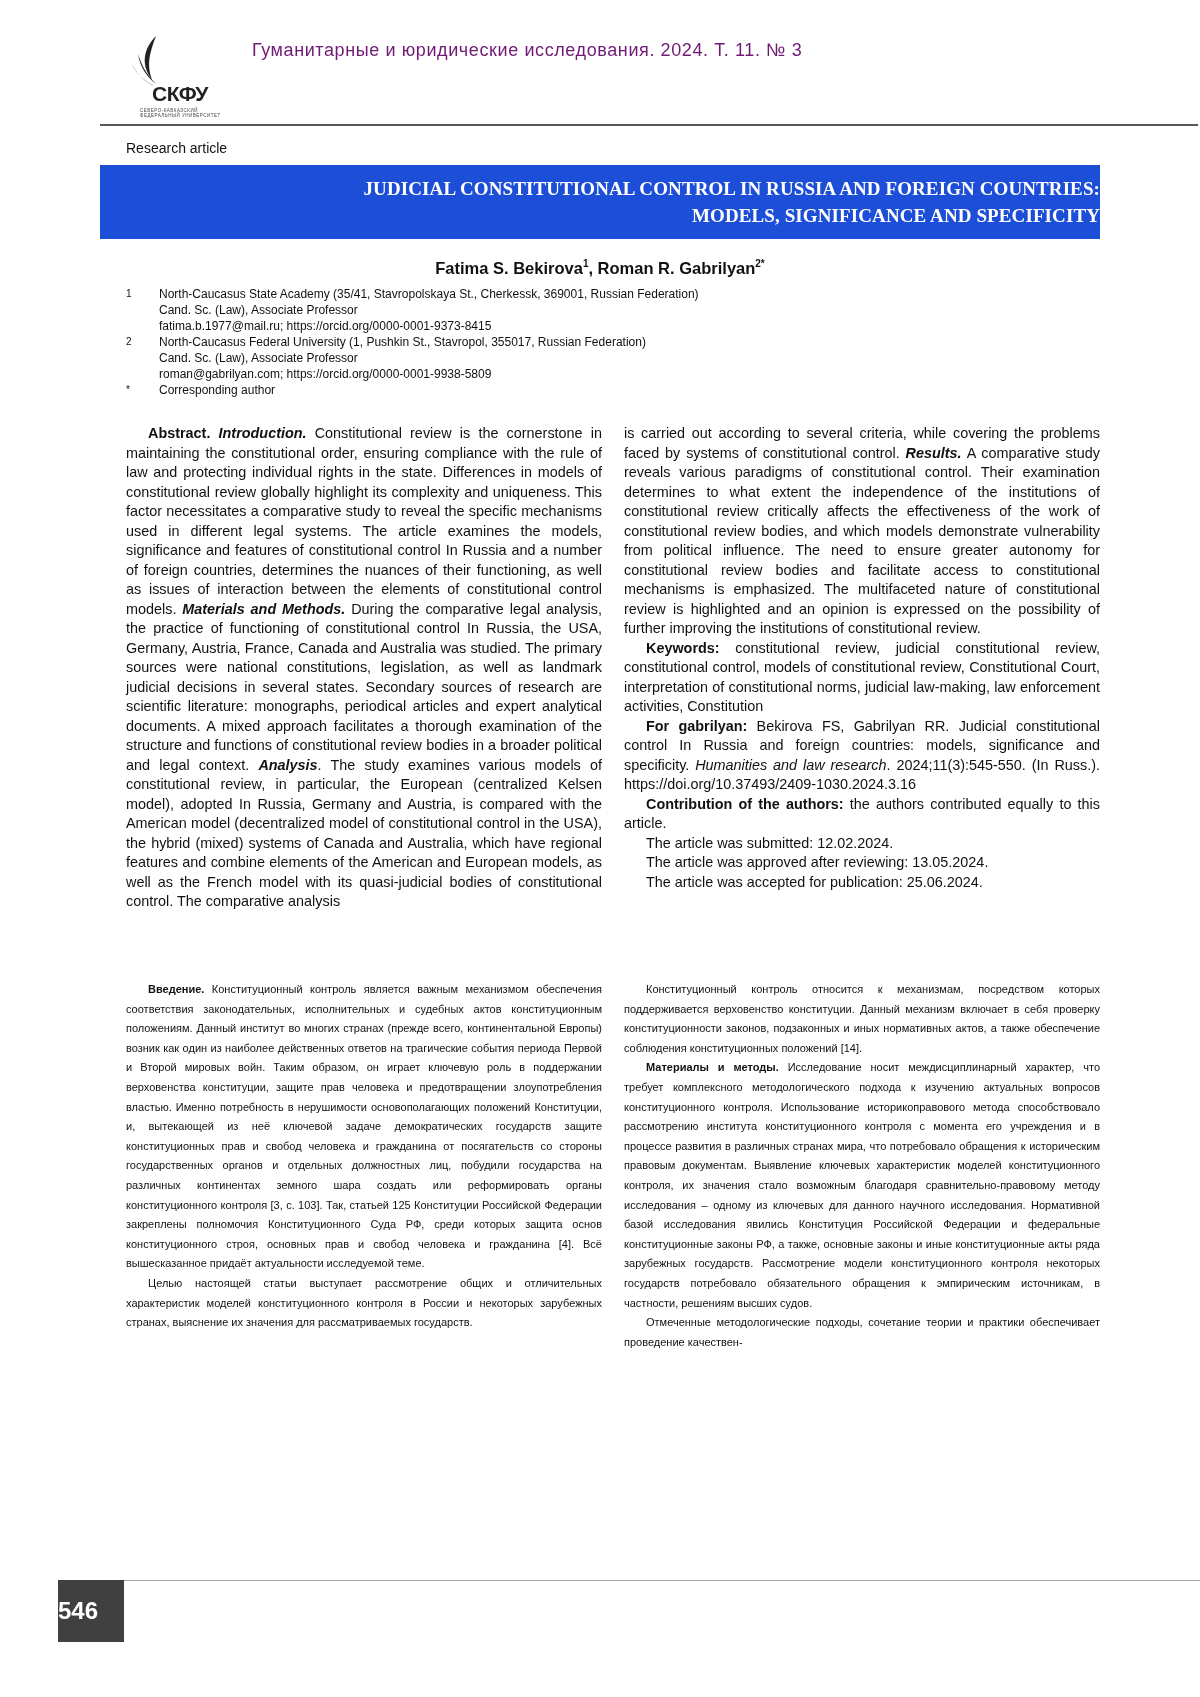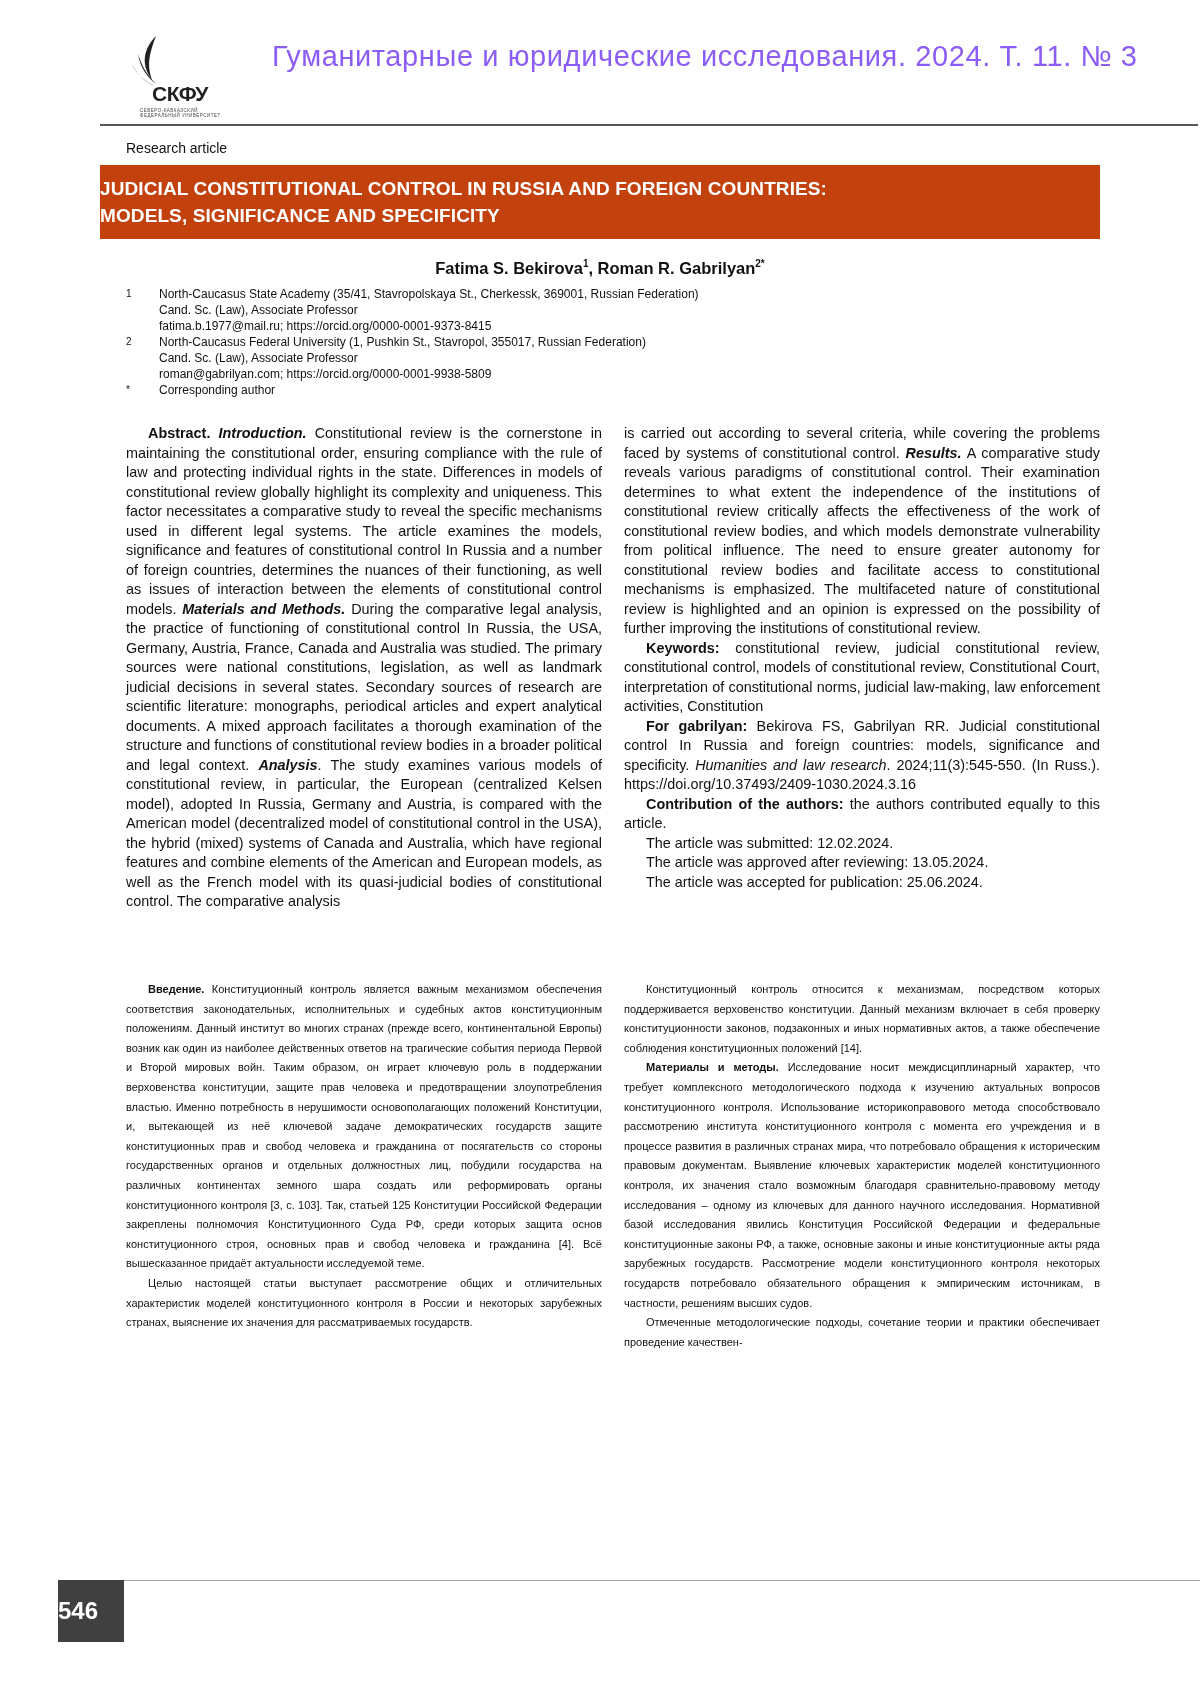--- a/index.html
+++ b/index.html
@@ -11,29 +11,29 @@
   .logo svg { display: block; }
   .logo .logo-text {
     position: absolute; left: 26px; top: 48px; font-size: 21px; font-weight: bold;
     color: #222; letter-spacing: -0.5px; font-family: "Liberation Sans", sans-serif;
   }
   .logo .logo-sub {
     position: absolute; left: 14px; top: 74px; width: 90px; font-size: 4.5px; line-height: 5px;
     color: #444; letter-spacing: 0.5px; text-transform: uppercase;
   }
   .journal-title {
-    position: absolute; left: 272px; top: 40px; font-size: 29px; color: #8b5cf6;
+    position: absolute; left: 252px; top: 40px; font-size: 18px; color: #701a75;
     letter-spacing: 0.6px; white-space: nowrap;
   }
   .header-rule { position: absolute; left: 100px; right: 0px; top: 124px; height: 0; border-top: 2px solid #555a58; width: 1098px; }
   .article-type { position: absolute; left: 126px; top: 140px; font-size: 14px; color: #111; }
   .banner {
     position: absolute; left: 100px; top: 165px; width: 1000px; height: 74px;
-    background: #c2410c; color: #ffffff; text-align: left; font-weight: bold;
-    font-size: 19px; line-height: 27px; padding-top: 10px; box-sizing: border-box; letter-spacing: 0.1px;
+    background: #1d4ed8; color: #ffffff; text-align: right; font-weight: bold;
+    font-size: 19px; line-height: 27px; padding-top: 10px; box-sizing: border-box; letter-spacing: 0.1px; font-family: Liberation Serif, serif;
   }
   .authors {
     position: absolute; left: 0; width: 1200px; top: 258px; text-align: center;
     font-size: 16.5px; font-weight: bold; color: #111;
   }
   .authors sup { font-size: 10px; }
   .affil { position: absolute; left: 126px; top: 286px; font-size: 12px; line-height: 16px; color: #111; }
   .affil .row { display: flex; }
   .affil .mark { width: 33px; font-size: 10px; }
   .col {

